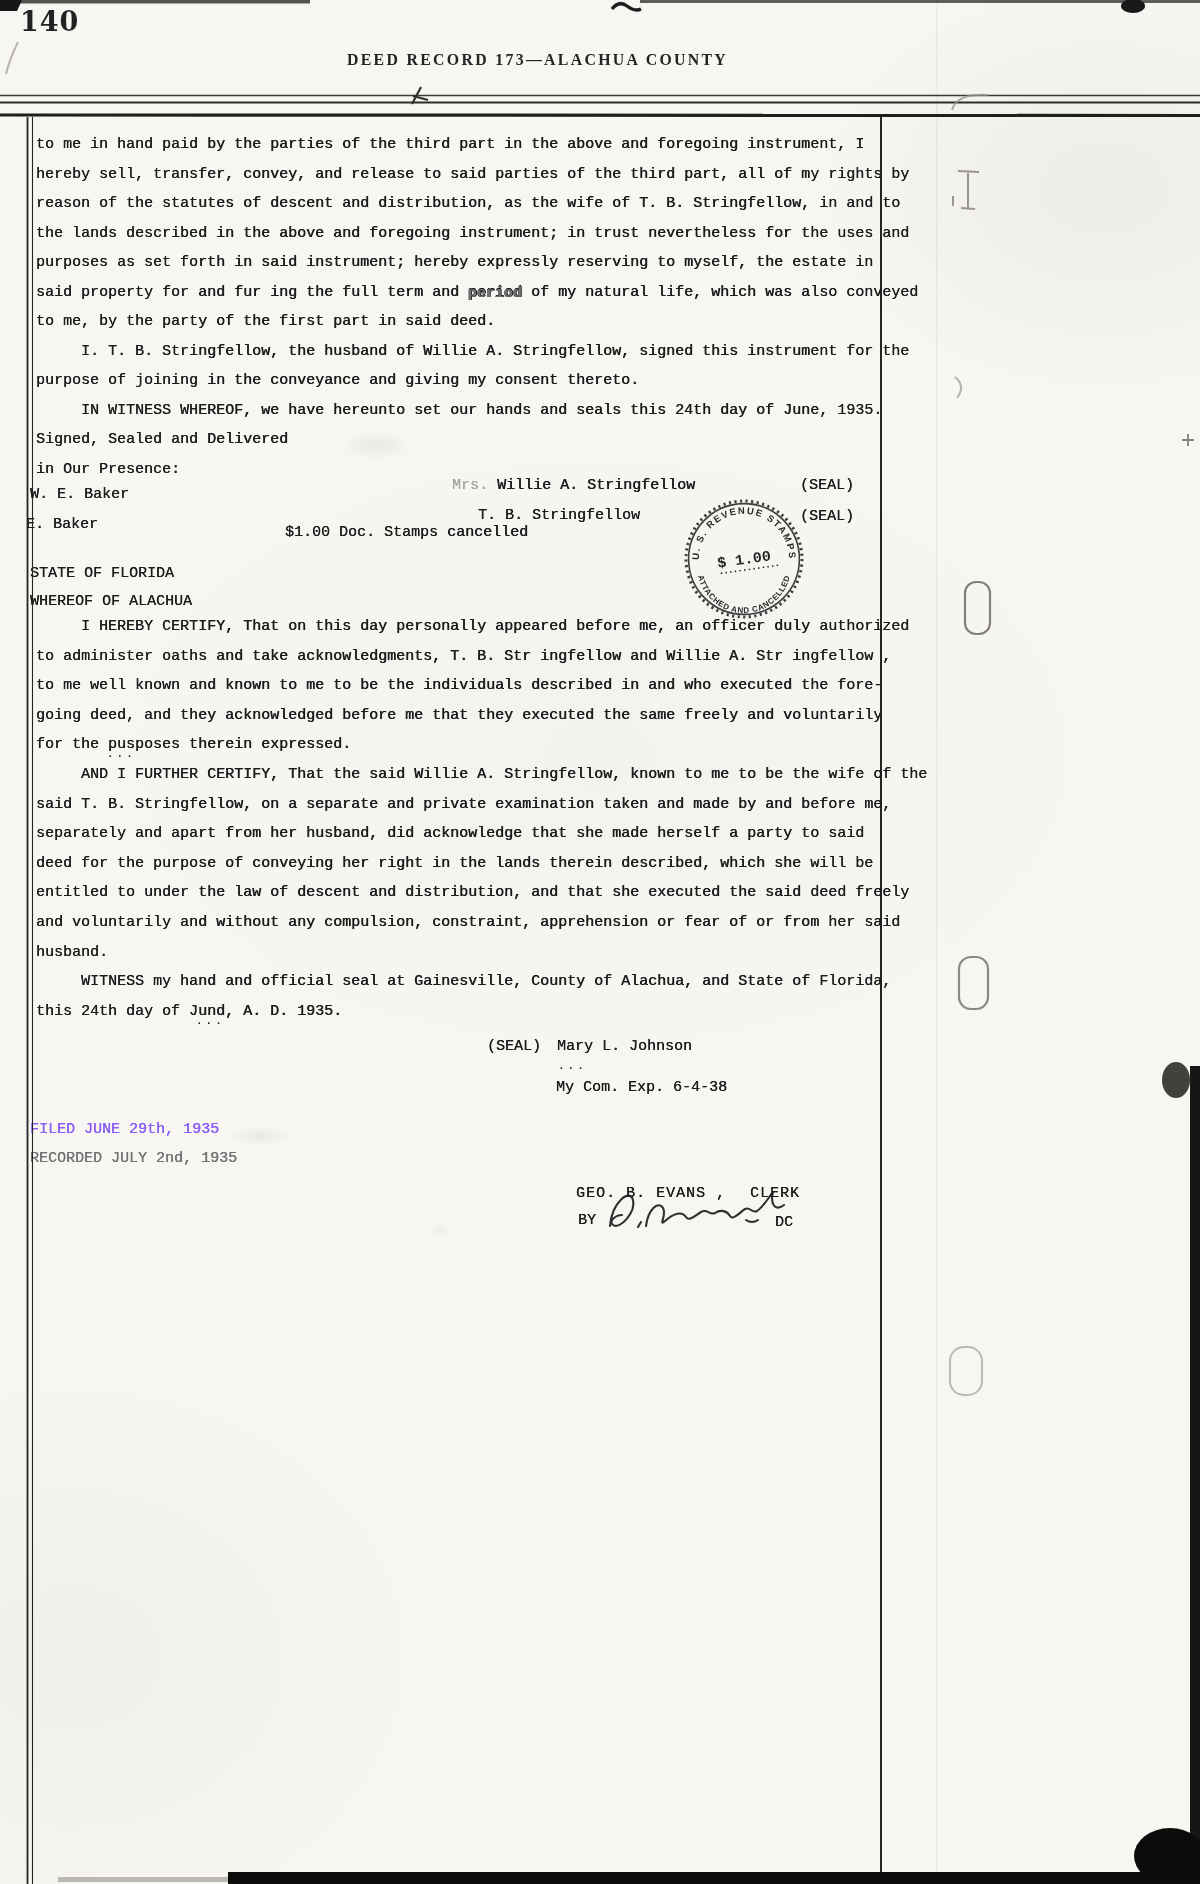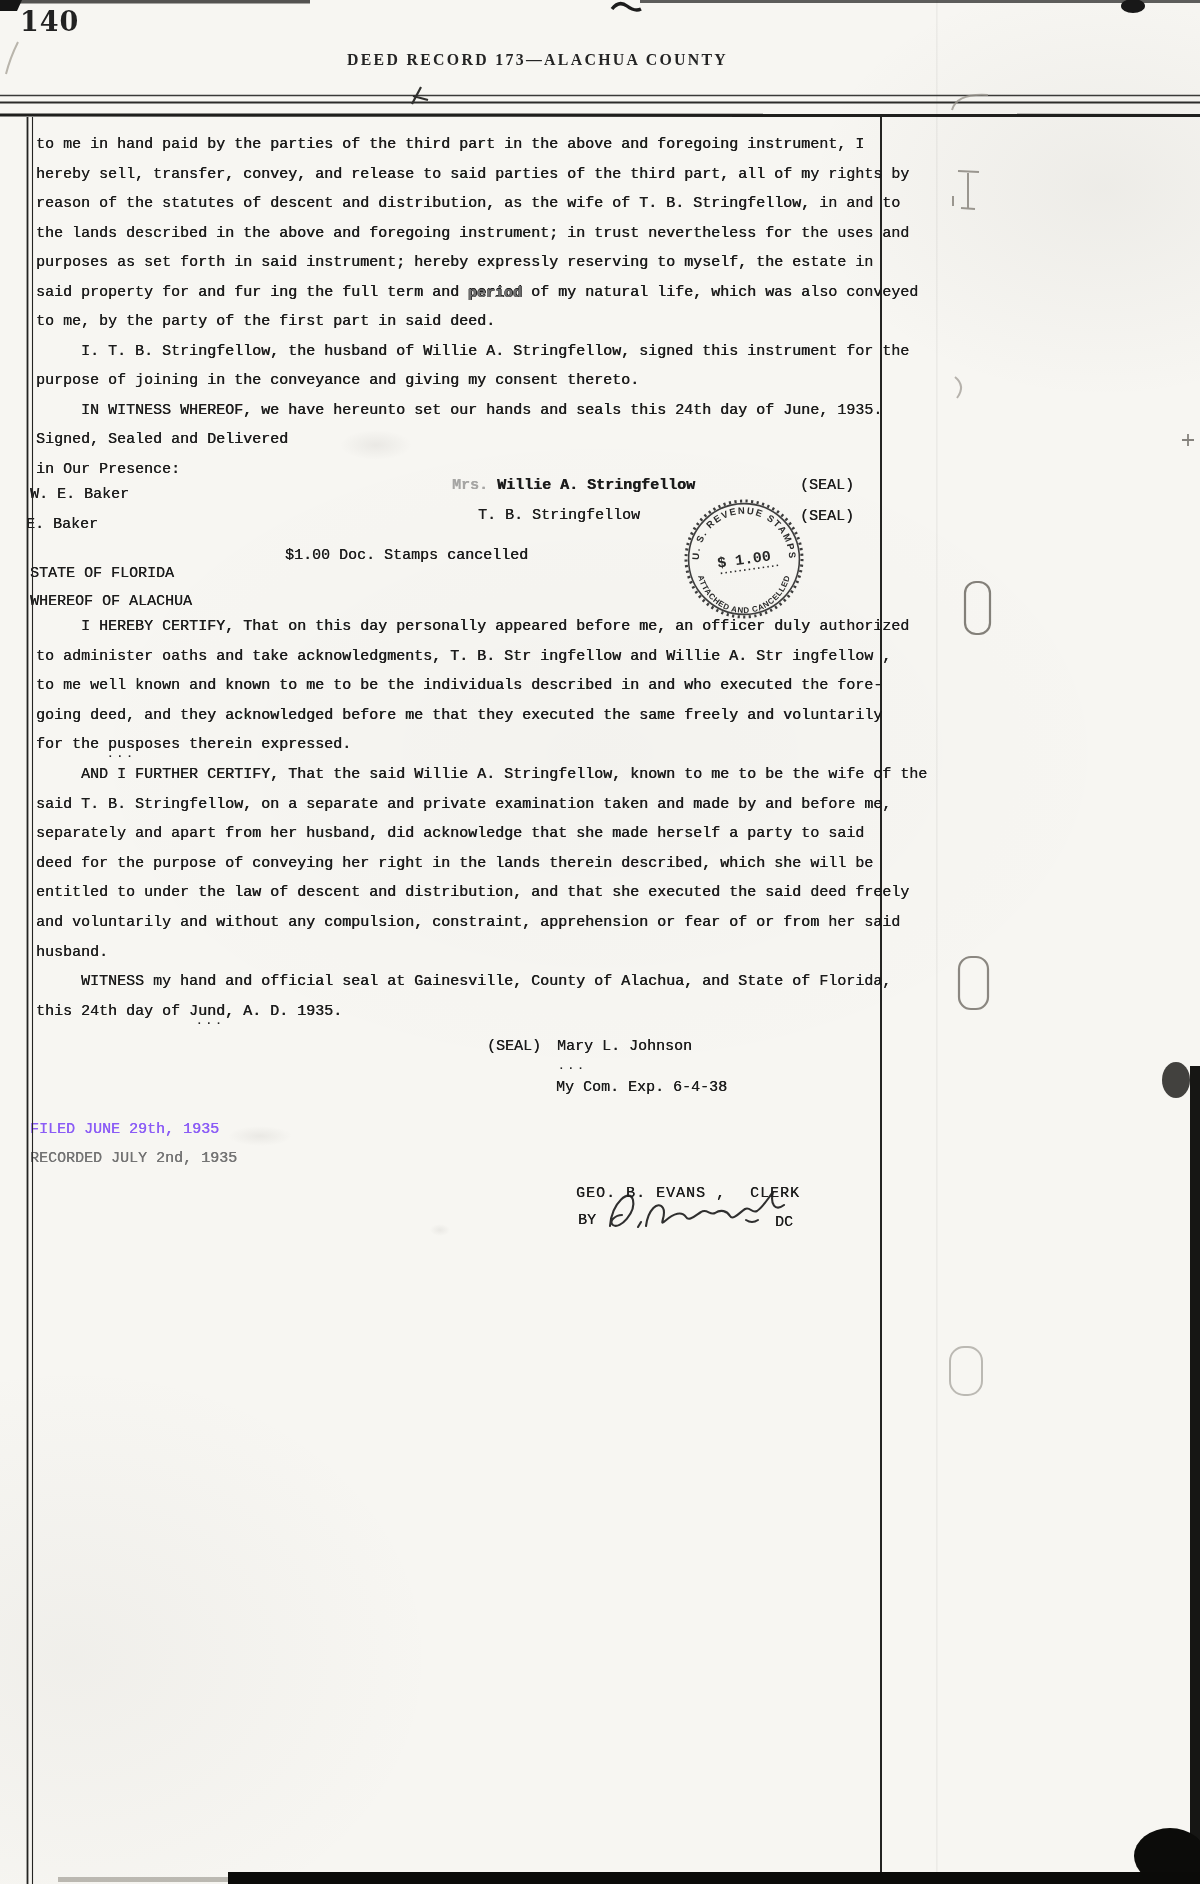--- a/index.html
+++ b/index.html
@@ -85,26 +85,26 @@
 <div class="smudge abs" style="left:430px;top:1224px;width:20px;height:12px;"></div>
 
 <div id="page-number" class="abs">140</div>
 <div id="header-title" class="abs">DEED RECORD 173—ALACHUA COUNTY</div>
 
 <div id="block1" class="abs tw"><div class="line">to me in hand paid by the parties of the third part in the above and foregoing instrument, I</div><div class="line">hereby sell, transfer, convey, and release to said parties of the third part, all of my rights by</div><div class="line">reason of the statutes of descent and distribution, as the wife of T. B. Stringfellow, in and to</div><div class="line">the lands described in the above and foregoing instrument; in trust nevertheless for the uses and</div><div class="line">purposes as set forth in said instrument; hereby expressly reserving to myself, the estate in</div><div class="line">said property for and fur ing the full term and period of my natural life, which was also conveyed</div><div class="line">to me, by the party of the first part in said deed.</div><div class="line">     I. T. B. Stringfellow, the husband of Willie A. Stringfellow, signed this instrument for the</div><div class="line">purpose of joining in the conveyance and giving my consent thereto.</div><div class="line">     IN WITNESS WHEREOF, we have hereunto set our hands and seals this 24th day of June, 1935.</div><div class="line">Signed, Sealed and Delivered</div><div class="line">in Our Presence:</div></div>
 
 <div class="abs tw" style="left:30px;top:486px;">W. E. Baker</div>
 <div class="abs tw" style="left:26px;top:516px;">E. Baker</div>
 
-<div class="abs tw" style="left:452px;top:477px;font-weight:bold;"><span class="faint">Mrs.</span><span> </span><span>Willie A. Stringfellow</span></div>
+<div class="abs tw" style="left:452px;top:477px;"><span class="faint">Mrs.</span><span> </span><span>Willie A. Stringfellow</span></div>
 <div class="abs tw" style="left:800px;top:477px;">(SEAL)</div>
 <div class="abs tw" style="left:478px;top:507px;">T. B. Stringfellow</div>
 <div class="abs tw" style="left:800px;top:508px;">(SEAL)</div>
 
-<div class="abs tw" style="left:285px;top:547px;">$1.00 Doc. Stamps cancelled</div>
+<div class="abs tw" style="left:285px;top:524px;">$1.00 Doc. Stamps cancelled</div>
 <div class="abs tw" style="left:30px;top:565px;">STATE OF FLORIDA</div>
 <div class="abs tw" style="left:30px;top:593px;">WHEREOF OF ALACHUA</div>
 
 <svg id="seal-svg" class="abs" width="122" height="122" viewBox="0 0 122 122">
   <g stroke="#2a2a2a" fill="none" opacity=".9">
     <circle cx="61" cy="61" r="58" stroke-width="3" stroke-dasharray="2.2 3.4"></circle>
     <circle cx="61" cy="61" r="55.4" stroke-width="1.6"></circle>
   </g>
   <defs>
     <path id="seal-arc-top" d="M 23,85 A 45,45 0 1 1 99,85"></path>

